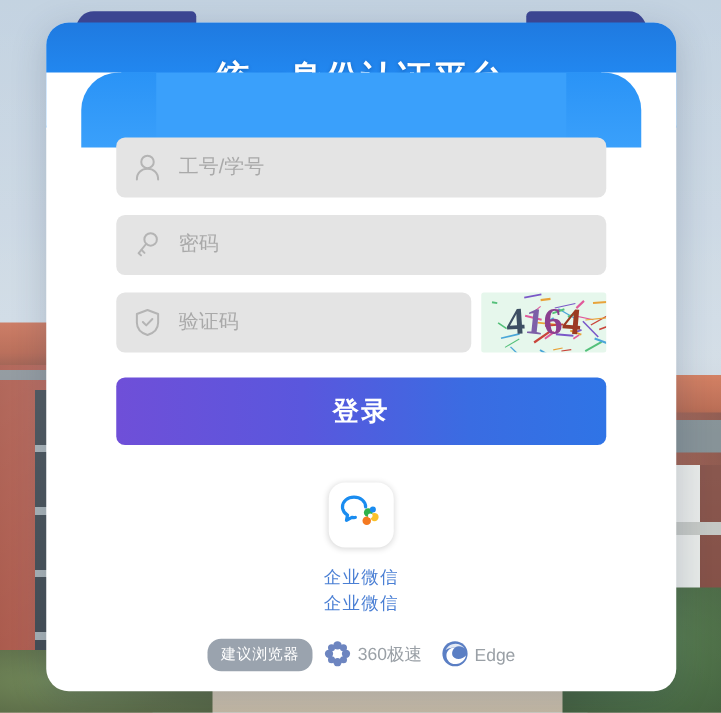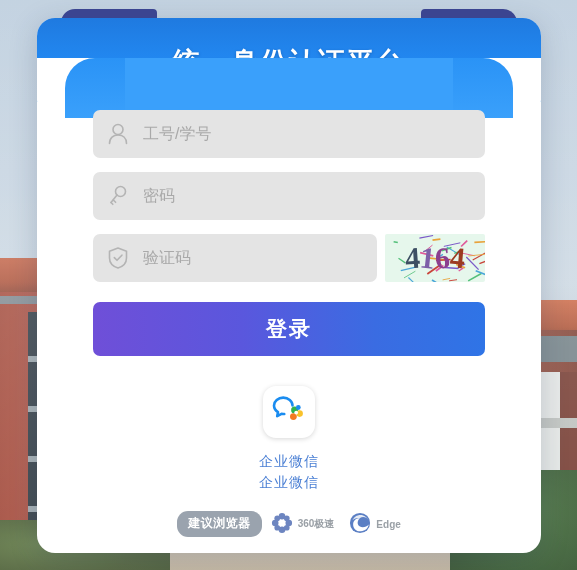--- a/index.html
+++ b/index.html
@@ -247,34 +247,33 @@
     letter-spacing: 1px;
   }
   #wecom-label-1 { margin-top: 14px; }
 
   
   #browsers {
     position: absolute; left: 0; bottom: 16px; width: 504px;
     display: flex; align-items: center; justify-content: center;
     gap: 9px;
     z-index: 5;
-    font-weight: bold;
   }
   #browser-badge {
     background: #9aa3ae;
     color: #ffffff;
     font-size: 12px;
     border-radius: 11px;
     padding: 4px 11px 5px;
     letter-spacing: 0.5px;
   }
   .browser-item {
     display: flex; align-items: center; gap: 5px;
     color: #9aa0a6;
-    font-size: 10px;
+    font-size: 14px;
   }
   .browser-item + .browser-item { margin-left: 6px; }
 </style>
 </head>
 <body>
 
 <div id="bg">
   <div class="bg-layer" id="bld-mid"></div>
   <div class="bg-layer" id="bld-left-roof"></div>
   <div class="bg-layer" id="bld-left"></div>

